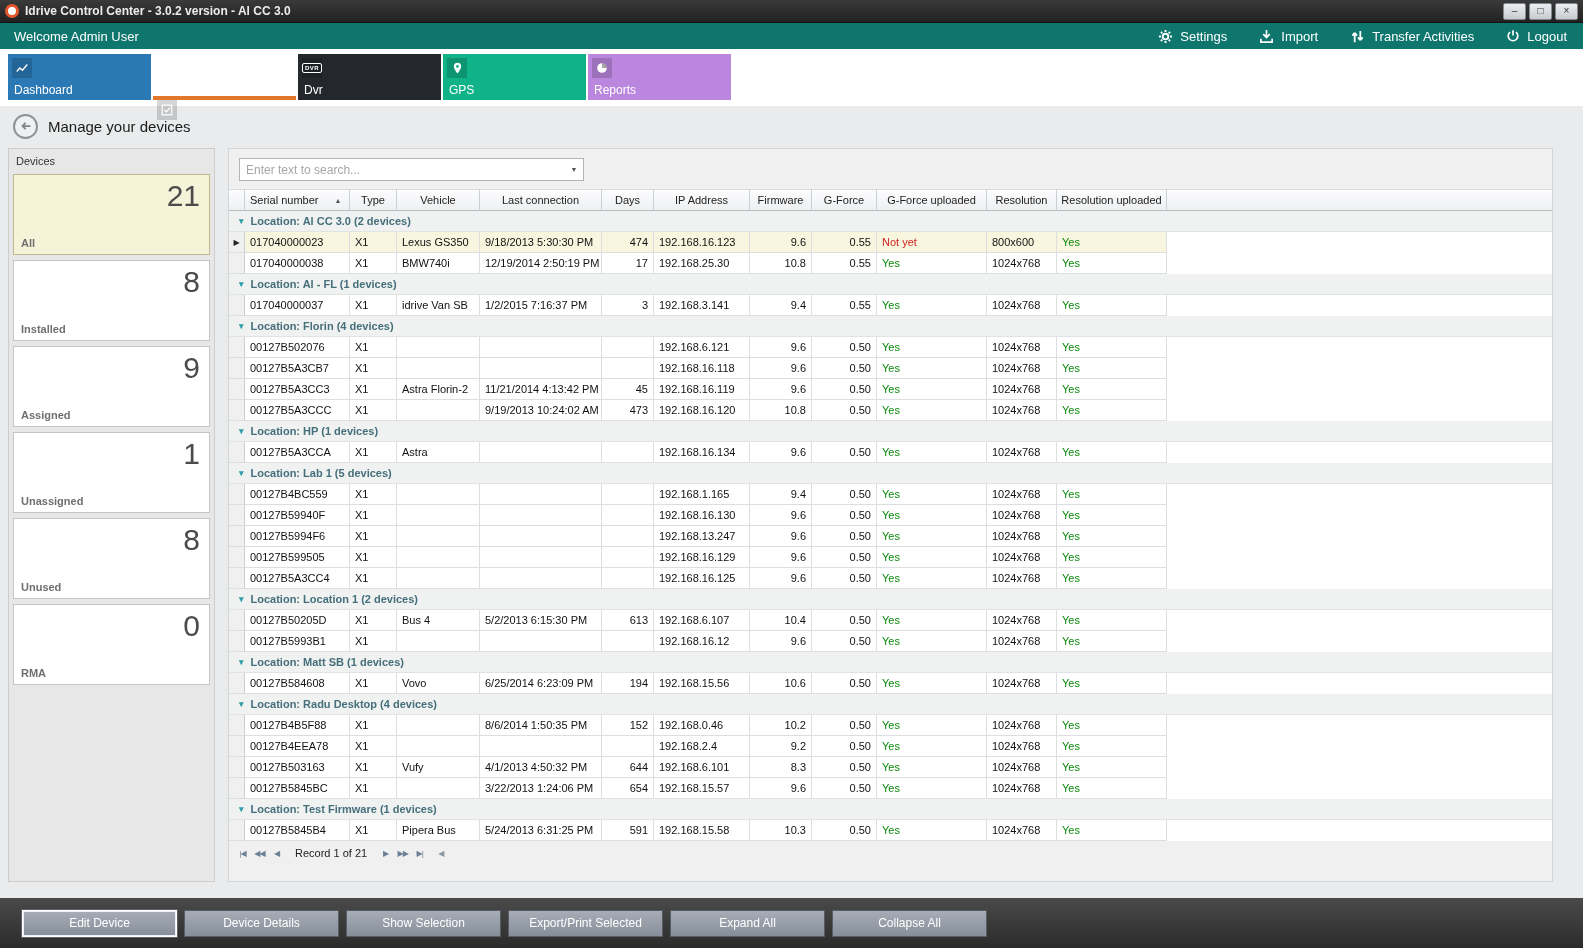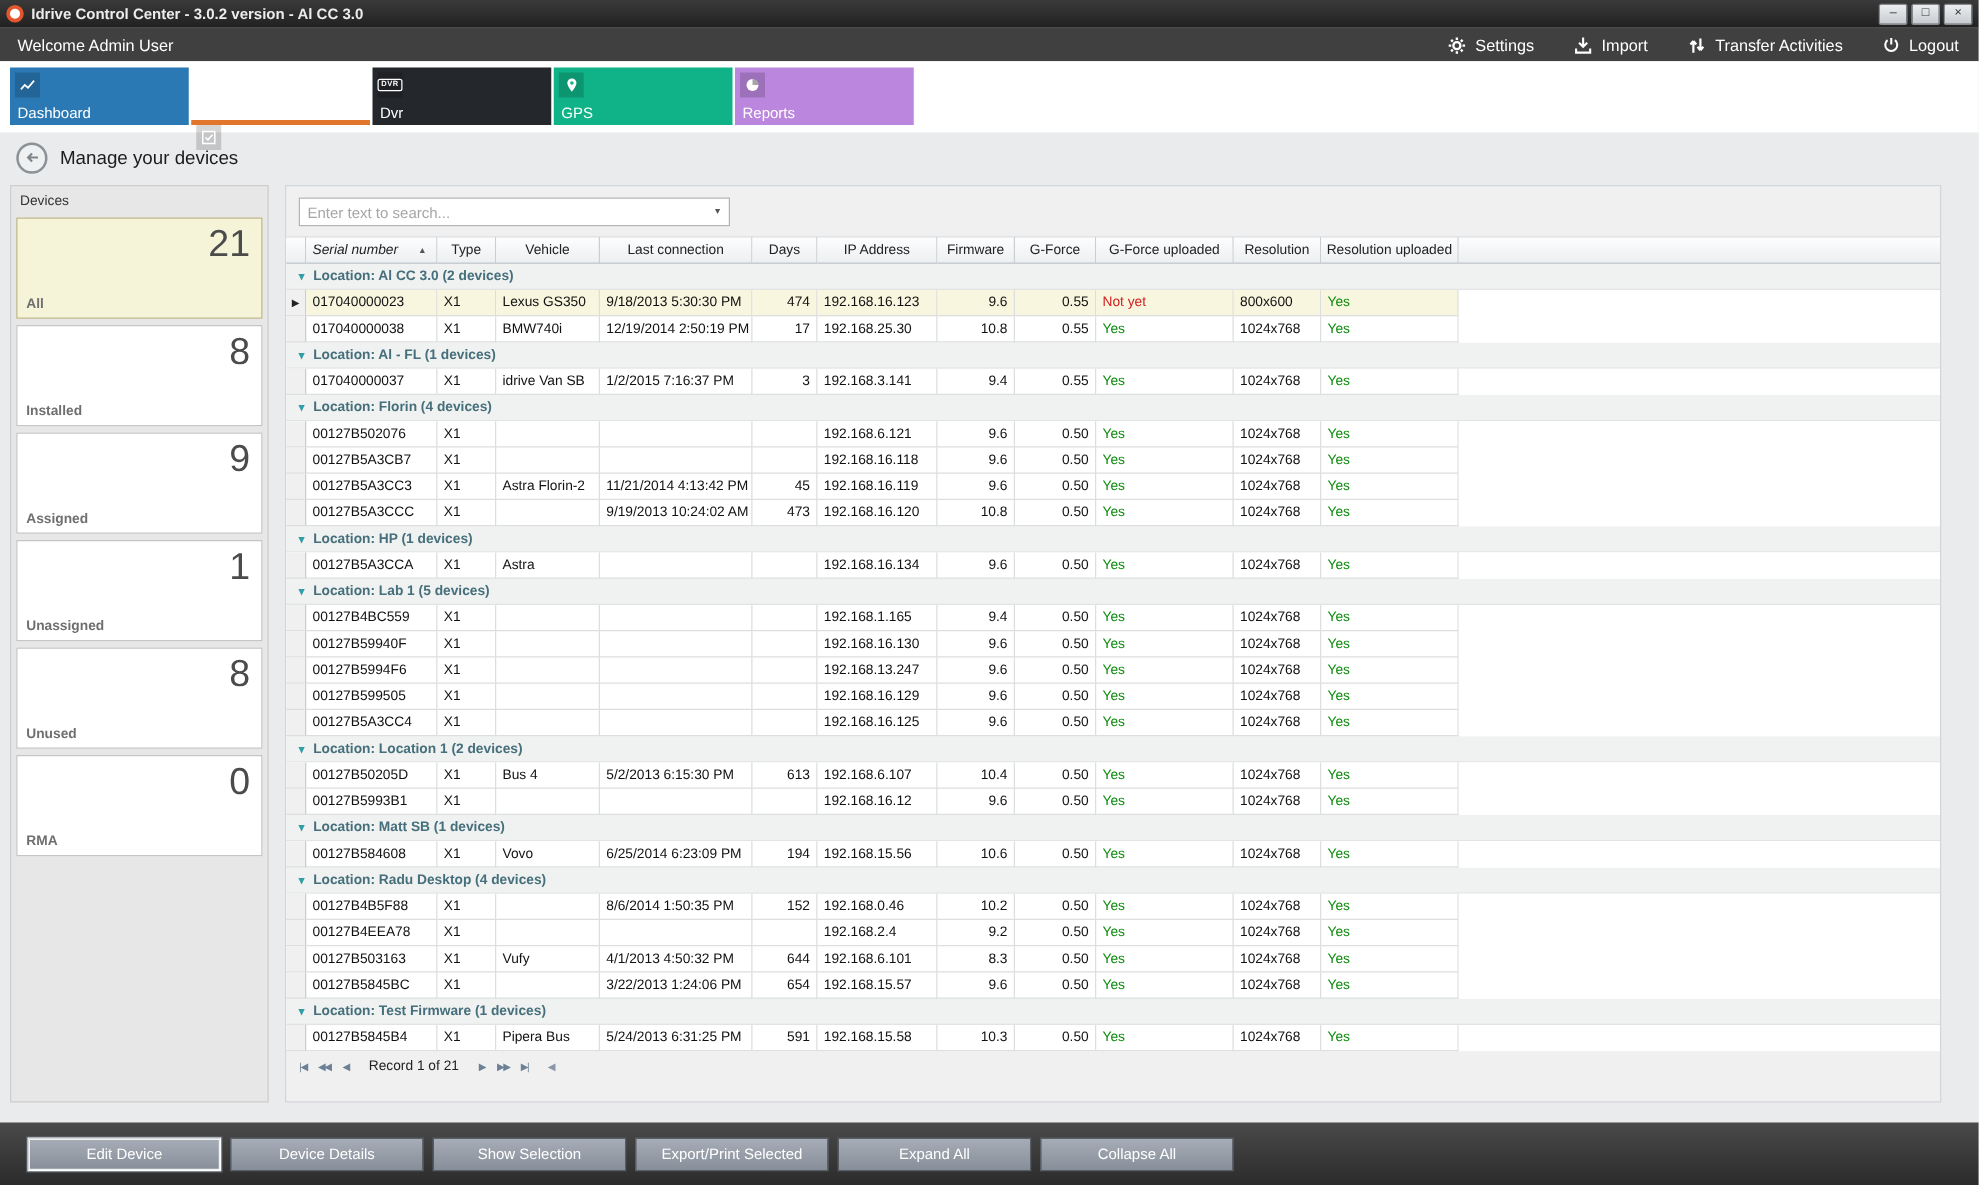--- a/index.html
+++ b/index.html
@@ -10,21 +10,21 @@
     width:1583px;height:948px;overflow:hidden;position:relative;
     font-family:"Liberation Sans",sans-serif;background:#e9ebec;
   }
   
   .titlebar{height:23px;background:linear-gradient(#3a3a3a,#212121);display:flex;align-items:center;padding:0 5px;gap:6px;border-bottom:1px solid #111;}
   .logo{width:14px;height:14px;border-radius:50%;border:3px solid #e4572e;background:#fff;flex:0 0 auto;}
   .title{color:#ececec;font-size:12px;font-weight:bold;}
   .win-controls{margin-left:auto;display:flex;gap:3px;}
   .win-btn{width:23px;height:17px;background:linear-gradient(#eceef0,#c7cbd0);border:1px solid #85898e;border-radius:2px;font-size:10px;line-height:14px;text-align:center;color:#333;}
   
-  .topbar{height:26px;background:#404040;display:flex;align-items:center;padding:0 16px 0 14px;}
+  .topbar{height:26px;background:#0f766e;display:flex;align-items:center;padding:0 16px 0 14px;}
   .welcome{color:#fff;font-size:13px;}
   #topbar-actions{margin-left:auto;display:flex;align-items:center;gap:32px;}
   .tb-action{display:flex;align-items:center;gap:7px;color:#fff;font-size:13px;cursor:default;}
   .tb-ico{display:flex;align-items:center;}
   .tb-ico svg{display:block;}
   
   .tabs{background:#fff;height:57px;display:flex;gap:2px;padding:5px 0 6px 8px;}
   .tab{width:143px;position:relative;color:#fff;}
   .tab-icon{position:absolute;top:4px;left:4px;width:20px;height:20px;background:rgba(0,0,0,.16);display:flex;align-items:center;justify-content:center;}
   .tab-label{position:absolute;left:6px;bottom:3px;font-size:12px;font-weight:normal;white-space:nowrap;}
@@ -46,21 +46,21 @@
   
   .search-row{padding:9px 0 8px 10px;}
   .search-box{width:345px;height:23px;background:#fff;border:1px solid #b4b4b4;display:flex;align-items:center;}
   .search-box input{flex:1;border:0;outline:0;font-size:12px;padding:0 6px;font-family:inherit;color:#333;min-width:0;}
   .search-box input::placeholder{color:#a6a6a6;}
   .search-dd{width:18px;text-align:center;font-size:7px;color:#555;}
   
   .grid{background:#fff;}
   .grid-header{display:grid;grid-template-columns:var(--cols);height:22px;}
   .h-cell{background:linear-gradient(#fdfdfe,#edeff1);border-right:1px solid #c9ced3;border-bottom:1px solid #b9bfc5;border-top:1px solid #d8dbde;font-size:11px;color:#222;display:flex;align-items:center;justify-content:center;white-space:nowrap;overflow:hidden;}
-  .h-serial{justify-content:flex-start;padding-left:5px;gap:16px;font-style:italic;}
+  .h-serial{justify-content:flex-start;padding-left:5px;gap:16px;}
   .sort-ico{font-size:7px;color:#555;}
   .h-fill{border-right:0;}
   .g-row{height:21px;display:flex;align-items:center;background:#f0f1f1;border-bottom:1px solid #e2e3e3;font-size:11px;font-weight:bold;color:#45707b;gap:7px;padding-left:10px;}
   .g-tri{color:#2f9ea6;font-size:9px;}
   .d-row{display:grid;grid-template-columns:var(--cols);height:21px;background:#fff;}
   .cell{font-size:11px;color:#111;padding:0 5px;display:flex;align-items:center;border-right:1px solid #dcdedf;border-bottom:1px solid #dcdedf;white-space:nowrap;overflow:hidden;}
   .cell.ind{background:#f0f0f0;border-right-color:#c9ced3;justify-content:center;font-size:8px;color:#222;padding:0;}
   .cell.fill{border:0;background:#fff;}
   .d-row.sel .cell{background:#f8f6df;}
   .d-row.sel .cell.ind{background:#f0f0f0;}

